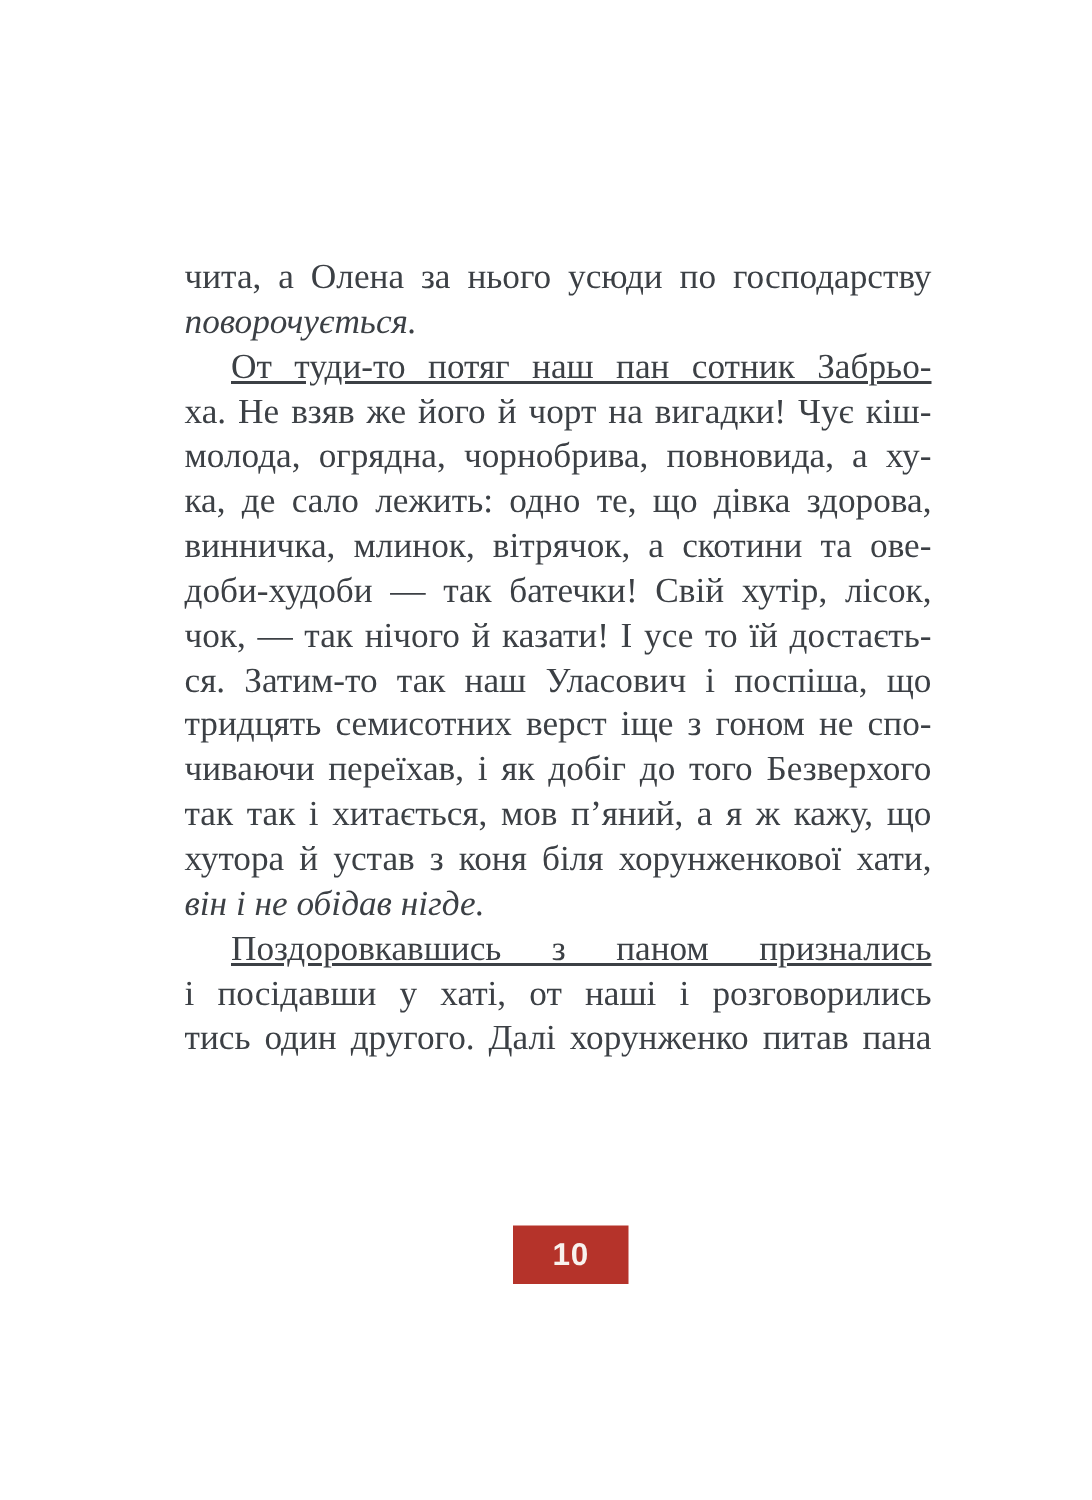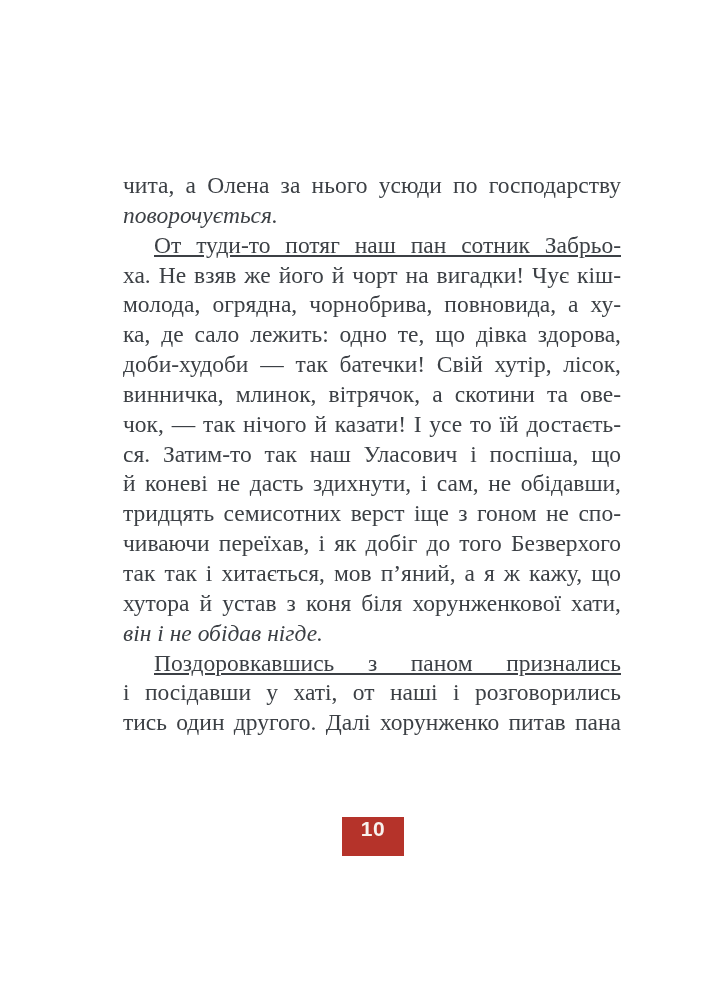--- a/index.html
+++ b/index.html
@@ -39,25 +39,25 @@
     text-decoration: underline;
   }
   .line.flush-last {
     text-align-last: left;
     font-style: italic;
   }
   .page-badge {
     position: absolute;
     left: 342px;
     top: 817px;
-    width: 62px;
+    width: 77px;
     height: 39px;
     background: #b5332a;
     display: flex;
-    align-items: flex-start;
+    align-items: center;
     justify-content: center;
   }
   .page-badge span {
     font-family: "Liberation Sans", sans-serif;
     font-weight: bold;
     font-size: 21px;
     color: #f8f2ee;
     letter-spacing: 0.5px;
   }
 </style>
@@ -65,25 +65,24 @@
 <body style="background: rgb(255, 255, 255);">
 
 <div class="page">
   <div class="text-block" style="color: rgb(60, 64, 69);">
       <div class="line">чита, а Олена за нього усюди по господарству</div>
       <div class="line flush-last">поворочується.</div>
       <div class="line indent">От туди-то потяг наш пан сотник Забрьо-</div>
       <div class="line">ха. Не взяв же його й чорт на вигадки! Чує кіш-</div>
       <div class="line">молода, огрядна, чорнобрива, повновида, а ху-</div>
       <div class="line">ка, де сало лежить: одно те, що дівка здорова,</div>
+      <div class="line">винничка, млинок, вітрячок, а скотини та ове-</div>
       <div class="line">доби-худоби — так батечки! Свій хутір, лісок,</div>
-      <div class="line">винничка, млинок, вітрячок, а скотини та ове-</div>
       <div class="line">чок, — так нічого й казати! І усе то їй достаєть-</div>
       <div class="line">ся. Затим-то так наш Уласович і поспіша, що</div>
-      <div class="line">й коневі не дасть здихнути, і сам, не обідавши,</div>
       <div class="line">тридцять семисотних верст іще з гоном не спо-</div>
       <div class="line">чиваючи переїхав, і як добіг до того Безверхого</div>
       <div class="line">так так і хитається, мов п’яний, а я ж кажу, що</div>
       <div class="line">хутора й устав з коня біля хорунженкової хати,</div>
       <div class="line flush-last">він і не обідав нігде.</div>
       <div class="line indent">Поздоровкавшись з паном признались</div>
       <div class="line">і посідавши у хаті, от наші і розговорились</div>
       <div class="line">тись один другого. Далі хорунженко питав пана</div>
     </div>
   <div class="page-badge" style="background: rgb(181, 51, 42);">

